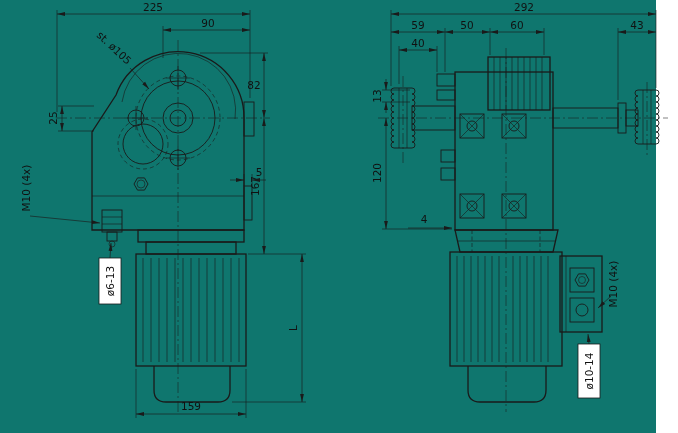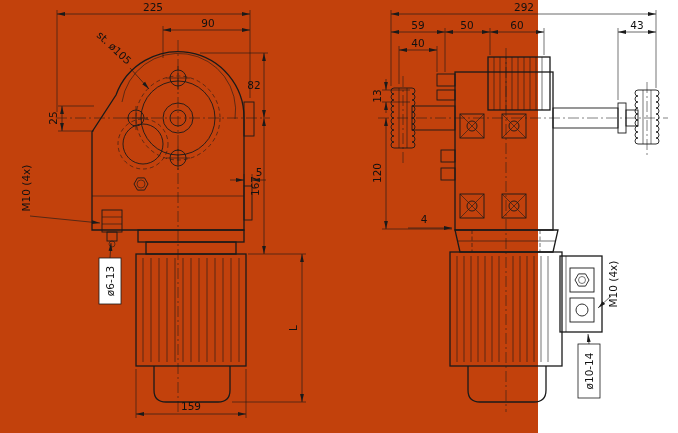--- a/index.html
+++ b/index.html
@@ -1,16 +1,16 @@
 <!DOCTYPE html>
 <html><head>
 <meta charset="utf-8">
 <style>
   html,body{margin:0;padding:0;background:#ffffff;}
-  .stage{width:538px;height:433px;background:#c2410c;position:relative;font-family:"DejaVu Sans",sans-serif;}
+  .stage{width:656px;height:433px;background:#0f766e;position:relative;font-family:"DejaVu Sans",sans-serif;}
   svg{display:block;}
   .ol{stroke:#1a1a1a;stroke-width:1.3;fill:none;}
   .ol2{stroke:#1a1a1a;stroke-width:0.9;fill:none;}
   .thin{stroke:#1a1a1a;stroke-width:0.6;fill:none;}
   .dim{stroke:#1a1a1a;stroke-width:0.65;fill:none;}
   .cl{stroke:#1a1a1a;stroke-width:0.55;fill:none;stroke-dasharray:11 3 2 3;}
   .hid{stroke-dasharray:4 2.5;}
   text.d{font:10.5px "DejaVu Sans",sans-serif;fill:#111;}
   .lblbox{fill:#fff;stroke:#1a1a1a;stroke-width:0.8;}
 </style>

